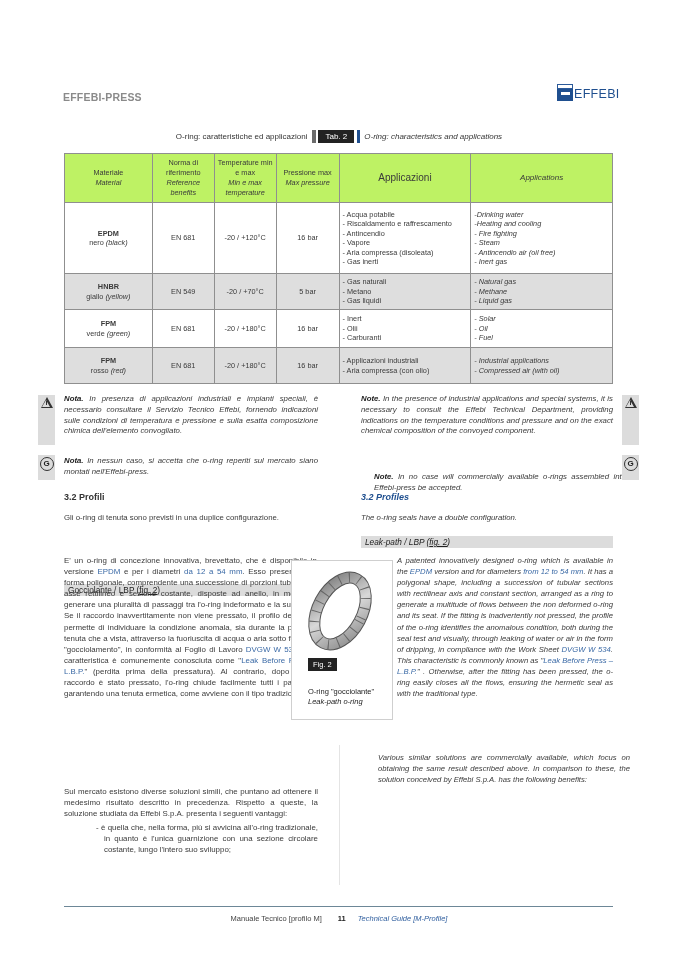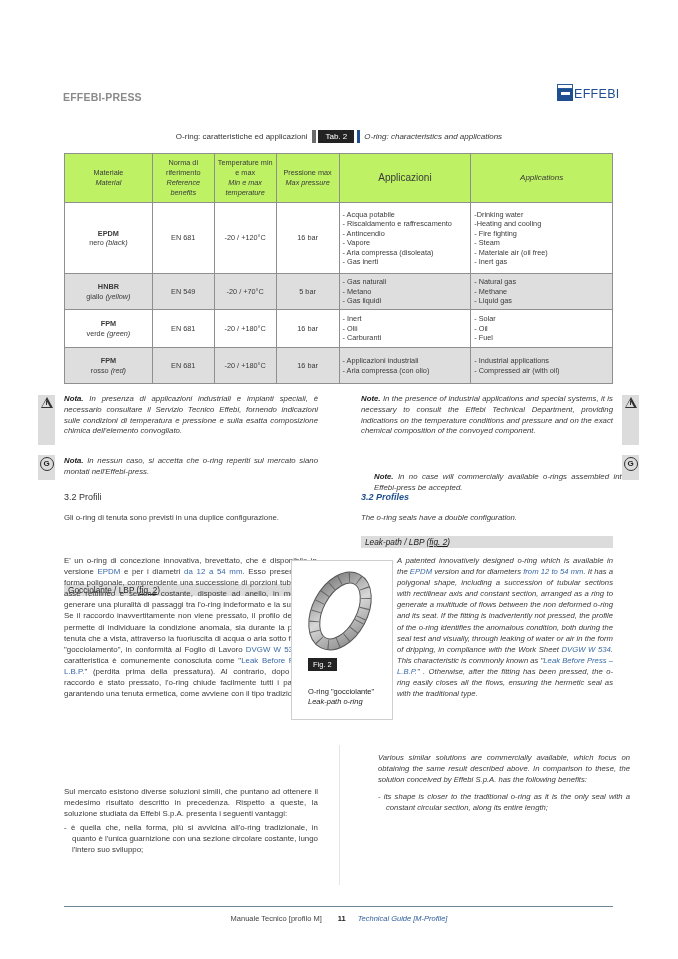--- a/index.html
+++ b/index.html
@@ -22,32 +22,32 @@
   .tab-en { font-style: italic; color: #333; }
 
   table.main { position: absolute; left: 64px; top: 153px; width: 549px; border-collapse: collapse; font-size: 7.3px; }
   table.main th, table.main td { border: 1px solid #8f8f8f; }
   table.main th { background: #bef264; font-weight: normal; text-align: center; padding: 2px 2px; line-height: 10px; height: 44px; }
   table.main th i { display: block; }
   table.main td { text-align: center; vertical-align: middle; padding: 2px 3px; line-height: 9.5px; }
   table.main td.apps { text-align: left; }
   table.main tr.shade td { background: #dedede; }
   .mat-name { font-weight: bold; display: block; }
-  .apps-en { }
+  .apps-en { font-style: italic; }
 
   .note { font-size: 7.8px; line-height: 10.8px; text-align: justify; font-style: italic; }
   .note b { color: #222; }
   .note-en { font-style: italic; }
   .icon-col { width: 17px; background: #dcdcdc; display: flex; justify-content: center; padding-top: 2px; box-sizing: border-box; }
   .warn-icon { width: 0; height: 0; border-left: 6px solid transparent; border-right: 6px solid transparent; border-bottom: 11px solid #333; position: relative; }
   .warn-icon::after { content: ""; position: absolute; left: -4.5px; top: 2.5px; border-left: 4.5px solid transparent; border-right: 4.5px solid transparent; border-bottom: 7.5px solid #dcdcdc; }
   .warn-icon span { position: absolute; left: -0.5px; top: 4px; width: 1px; height: 4px; background: #333; z-index: 2; }
   .g-icon { width: 12px; height: 12px; border: 1.5px solid #333; border-radius: 50%; font-size: 8px; font-weight: bold; line-height: 12px; text-align: center; color: #222; box-sizing: content-box; }
 
-  .sec-title-it { font-size: 9px; font-weight: normal; color: #333; }
+  .sec-title-it { font-size: 9px; font-weight: bold; color: #333; }
   .sec-title-en { font-size: 9px; font-weight: bold; font-style: italic; color: #1f4f8f; }
   .intro { font-size: 7.8px; }
 
   .sub-bar { height: 12px; background: #dcdcdc; font-size: 8.3px; line-height: 12px; padding-left: 4px; color: #222; }
   .sub-bar u { text-decoration: underline; }
   .body-it { font-size: 7.9px; line-height: 11.1px; text-align: justify; color: #3a3a3a; }
   .body-en { font-size: 7.7px; line-height: 11.1px; text-align: justify; font-style: italic; color: #3a3a3a; }
   .blue { color: #3b6aa6; }
 
   .fig-box { left: 291px; top: 560px; width: 100px; height: 158px; border: 1px solid #cfcfcf; background: #fff; }
@@ -115,21 +115,21 @@
           <div>- Antincendio</div>
           <div>- Vapore</div>
           <div>- Aria compressa (disoleata)</div>
           <div>- Gas inerti</div>
       </td>
       <td class="apps apps-en">
         <div>-Drinking water</div>
           <div>-Heating and cooling</div>
           <div>- Fire fighting</div>
           <div>- Steam</div>
-          <div>- Materiale air (oil free)</div>
+          <div>- Antincendio air (oil free)</div>
           <div>- Inert gas</div>
       </td>
     </tr>
     <tr class="shade" style="height:36px">
       <td><span class="mat-name">HNBR</span><span>giallo</span> <i>(yellow)</i></td>
       <td>EN 549</td>
       <td>-20 / +70°C</td>
       <td>5 bar</td>
       <td class="apps">
         <div>- Gas naturali</div>
@@ -216,21 +216,21 @@
 </div>
 <div class="abs sub-bar" style="left:361px; top:536px; width:248px; font-style:italic;">
   <span>Leak-path / LBP (</span><u>fig. 2</u><span>)</span>
 </div>
 
 <div class="abs body-it" style="left:64px; top:555px; width:253px;">
   <span>E' un o-ring di concezione innovativa, brevettato, che è disponibile in versione </span><span class="blue">EPDM</span><span> e per i diametri </span><span class="blue">da 12 a 54 mm</span><span>. Esso presenta una forma poligonale, comprendente una successione di porzioni tubolari ad asse rettilineo e sezione costante, disposte ad anello, in modo da generare una pluralità di passaggi tra l'o-ring indeformato e la sua sede. Se il raccordo inavvertitamente non viene pressato, il profilo dell'o-ring  permette di  individuare la condizione anomala, sia durante la prova di tenuta che a vista, attraverso la fuoriuscita di acqua o aria sotto forma di "gocciolamento", in conformità al Foglio di Lavoro </span><span class="blue">DVGW W 534</span><span>. Tale caratteristica è comunemente conosciuta come "</span><span class="blue">Leak Before Press – L.B.P.</span><span>" (perdita prima della pressatura). Al contrario, dopo che il raccordo è stato pressato, l'o-ring chiude facilmente tutti i passaggi, garantendo una tenuta ermetica, come avviene con il tipo tradizionale.</span>
 </div>
 <div class="abs body-it" style="left:64px; top:786px; width:254px;">
   <div>Sul mercato esistono diverse soluzioni simili, che puntano ad ottenere il medesimo risultato descritto in precedenza. Rispetto a queste, la soluzione studiata da Effebi S.p.A. presenta i seguenti vantaggi:</div>
-  <div style="margin-top:3px; padding-left:8px; text-indent:-8px;">- è quella che, nella forma, più si avvicina all'o-ring tradizionale, in quanto è l'unica guarnizione con una sezione circolare costante, lungo l'intero suo sviluppo;</div>
+  <div style="margin-top:3px; padding-left:8px; text-indent:-8px;margin-left:32px;">- è quella che, nella forma, più si avvicina all'o-ring tradizionale, in quanto è l'unica guarnizione con una sezione circolare costante, lungo l'intero suo sviluppo;</div>
 </div>
 
 <div class="abs fig-box">
   <svg width="100" height="95" viewBox="0 0 100 95">
     <defs>
       <linearGradient id="rg" x1="0" y1="0" x2="1" y2="1">
         <stop offset="0" stop-color="#7a7a7a"></stop>
           <stop offset="0.5" stop-color="#d8d8d8"></stop>
           <stop offset="1" stop-color="#8a8a8a"></stop>
       </linearGradient>
@@ -242,21 +242,20 @@
   <div class="fig-label">Fig. 2</div>
   <div class="fig-cap1">O-ring "gocciolante"</div>
   <div class="fig-cap2">Leak-path o-ring</div>
 </div>
 
 <div class="abs body-en" style="left:397px; top:555px; width:216px;">
   <span>A patented innovatively designed o-ring which is available in the  </span><span class="blue">EPDM</span><span> version and for diameters </span><span class="blue">from 12 to 54 mm</span><span>. It has a polygonal shape, including a succession of tubular sections with rectilinear axis and constant section, arranged as a ring to generate a multitude of flows between the non deformed o-ring and its seat. If the fitting is inadvertently not pressed, the profile of the o-ring identifies the anomalous condition, both during the seal test and visually, through leaking of water or air in the form of dripping, in compliance with the Work Sheet </span><span class="blue">DVGW W 534</span><span>. This characteristic is commonly known as "</span><span class="blue">Leak Before Press – L.B.P.</span><span>" . Otherwise, after the fitting has been pressed, the o-ring easily closes all the flows, ensuring the hermetic seal as with the traditional type.</span>
 </div>
 <div class="abs body-en" style="left:361px; top:752px; width:252px;margin-left:17px;">
   <div>Various similar solutions are commercially available, which focus on obtaining the same result described above. In comparison to these, the solution conceived by Effebi S.p.A. has the following benefits:</div>
-  <div style="margin-top:6px; padding-left:8px; text-indent:-8px;">- its shape is closer to the traditional o-ring as it is the only seal with a constant circular section, along its entire length;</div>
 </div>
 
 <div class="abs vline" style="left:339px; top:745px; height:140px;"></div>
 
 <div class="abs footer-rule"></div>
 <div class="abs footer">
   <span class="it">Manuale Tecnico [profilo M]</span>
   <span class="pg">11</span>
   <span class="en">Technical Guide [M-Profile]</span>
 </div>

